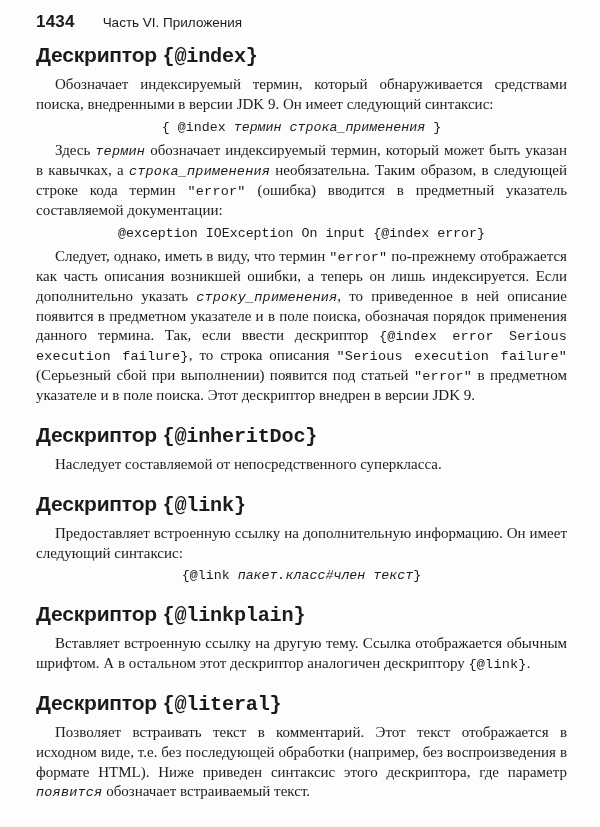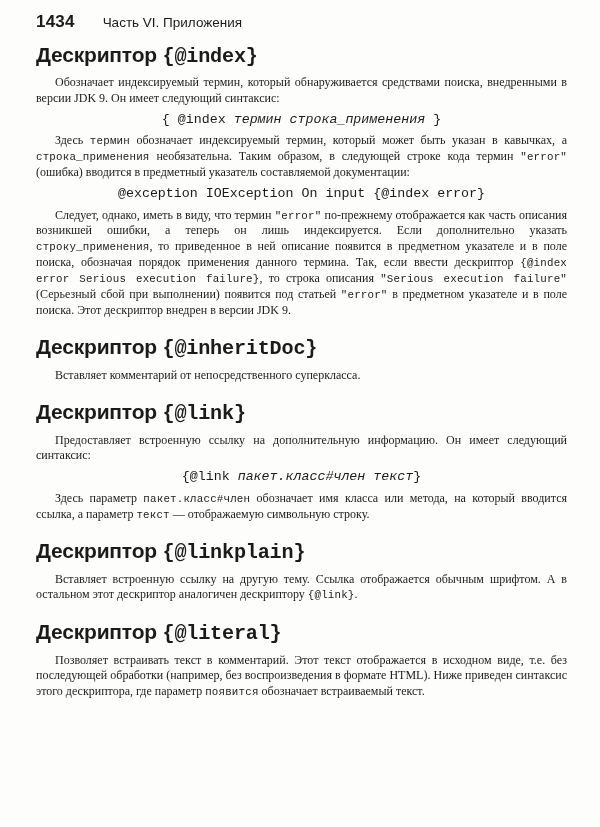--- a/index.html
+++ b/index.html
@@ -33,42 +33,42 @@
     letter-spacing: -0.2px;
     line-height: 1.2;
   }
   .heading-tag {
     font-family: "Liberation Mono", "DejaVu Sans Mono", monospace;
     font-size: 0.96em; font-weight: 700; text-align: center;
   }
 
   .paragraph {
     margin: 0;
-    font-size: 12px;
+    font-size: 15px;
     line-height: 1.32;
     text-align: justify;
     text-indent: 19px;
   }
 
   .code-line {
     margin: 5px 0 5px 0;
     font-family: "Liberation Mono", "DejaVu Sans Mono", monospace;
     font-size: 13.3px;
     line-height: 1.25;
     white-space: pre-wrap;
     text-align: center;
   }
 
   .r-mono {
     font-family: "Liberation Mono", "DejaVu Sans Mono", monospace;
     font-size: 0.9em; letter-spacing: 0.2px;
   }
   .r-monoit {
     font-family: "Liberation Mono", "DejaVu Sans Mono", monospace;
-    font-size: 0.9em; letter-spacing: 0.2px;
+    font-size: 0.9em; font-style: italic; letter-spacing: 0.2px;
   }
   .r-it { font-style: italic; }
 </style>
 </head>
 <body>
 
 <div class="page">
   <header class="page-header">
     <span class="page-number">1434</span>
     <span class="part-title">Часть VI. Приложения</span>
@@ -77,27 +77,26 @@
       <section>
         <h2 class="section-heading"><span class="heading-prefix">Дескриптор </span><span class="heading-tag">{@index}</span></h2>
         <p class="paragraph"><span>Обозначает индексируемый термин, который обнаруживается средствами поиска, внедренными в версии JDK 9. Он имеет следующий синтаксис:</span></p>
         <div class="code-line"><span>{ @index </span><span class="r-it">термин строка_применения</span><span> }</span></div>
         <p class="paragraph"><span>Здесь </span><span class="r-monoit">термин</span><span> обозначает индексируемый термин, который может быть указан в кавычках, а </span><span class="r-monoit">строка_применения</span><span> необязательна. Таким образом, в следующей строке кода термин </span><span class="r-mono">"error"</span><span> (ошибка) вводится в предметный указатель составляемой документации:</span></p>
         <div class="code-line"><span>@exception IOException On input {@index error}</span></div>
         <p class="paragraph"><span>Следует, однако, иметь в виду, что термин </span><span class="r-mono">"error"</span><span> по-прежнему отображается как часть описания возникшей ошибки, а теперь он лишь индексируется. Если дополнительно указать </span><span class="r-monoit">строку_применения</span><span>, то приведенное в ней описание появится в предметном указателе и в поле поиска, обозначая порядок применения данного термина. Так, если ввести дескриптор </span><span class="r-mono">{@index error Serious execution failure}</span><span>, то строка описания </span><span class="r-mono">"Serious execution failure"</span><span> (Серьезный сбой при выполнении) появится под статьей </span><span class="r-mono">"error"</span><span> в предметном указателе и в поле поиска. Этот дескриптор внедрен в версии JDK 9.</span></p>
       </section>
       <section>
         <h2 class="section-heading"><span class="heading-prefix">Дескриптор </span><span class="heading-tag">{@inheritDoc}</span></h2>
-        <p class="paragraph"><span>Вставляет комментарий от непосредственного суперкласса.</span></p>
+        <p class="paragraph"><span>Наследует составляемой от непосредственного суперкласса.</span></p>
       </section>
       <section>
         <h2 class="section-heading"><span class="heading-prefix">Дескриптор </span><span class="heading-tag">{@link}</span></h2>
         <p class="paragraph"><span>Предоставляет встроенную ссылку на дополнительную информацию. Он имеет следующий синтаксис:</span></p>
         <div class="code-line"><span>{@link </span><span class="r-it">пакет.класс#член текст</span><span>}</span></div>
-        <p class="paragraph"><span>Здесь параметр </span><span class="r-monoit">пакет.класс#член</span><span> обозначает имя класса или метода, на который вводится ссылка, а параметр </span><span class="r-monoit">текст</span><span> — отображаемую символьную строку.</span></p>
       </section>
       <section>
         <h2 class="section-heading"><span class="heading-prefix">Дескриптор </span><span class="heading-tag">{@linkplain}</span></h2>
         <p class="paragraph"><span>Вставляет встроенную ссылку на другую тему. Ссылка отображается обычным шрифтом. А в остальном этот дескриптор аналогичен дескриптору </span><span class="r-mono">{@link}</span><span>.</span></p>
       </section>
       <section>
         <h2 class="section-heading"><span class="heading-prefix">Дескриптор </span><span class="heading-tag">{@literal}</span></h2>
         <p class="paragraph"><span>Позволяет встраивать текст в комментарий. Этот текст отображается в исходном виде, т.е. без последующей обработки (например, без воспроизведения в формате HTML). Ниже приведен синтаксис этого дескриптора, где параметр </span><span class="r-monoit">появится</span><span> обозначает встраиваемый текст.</span></p>
       </section>
     </main>

